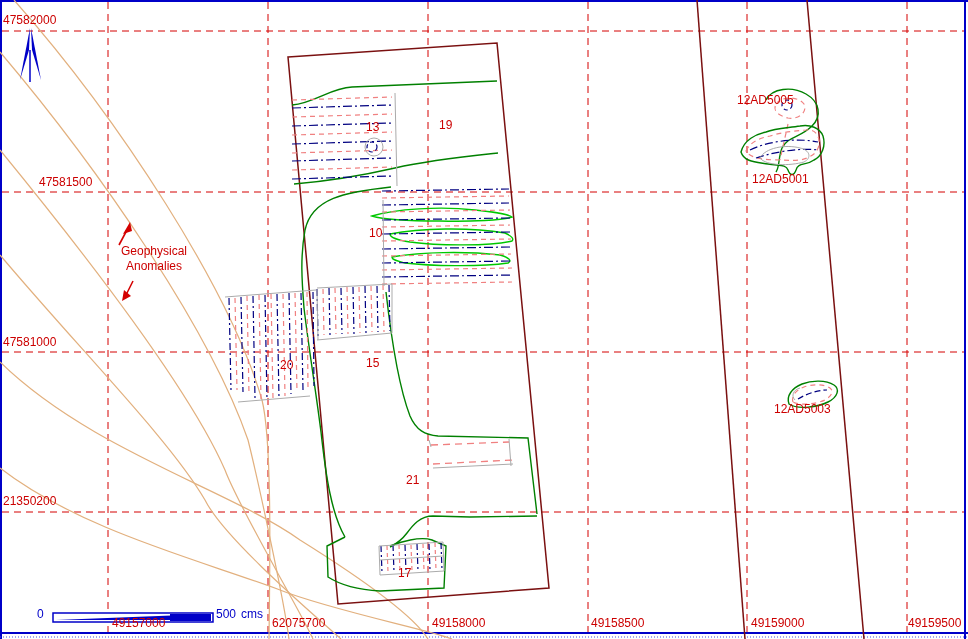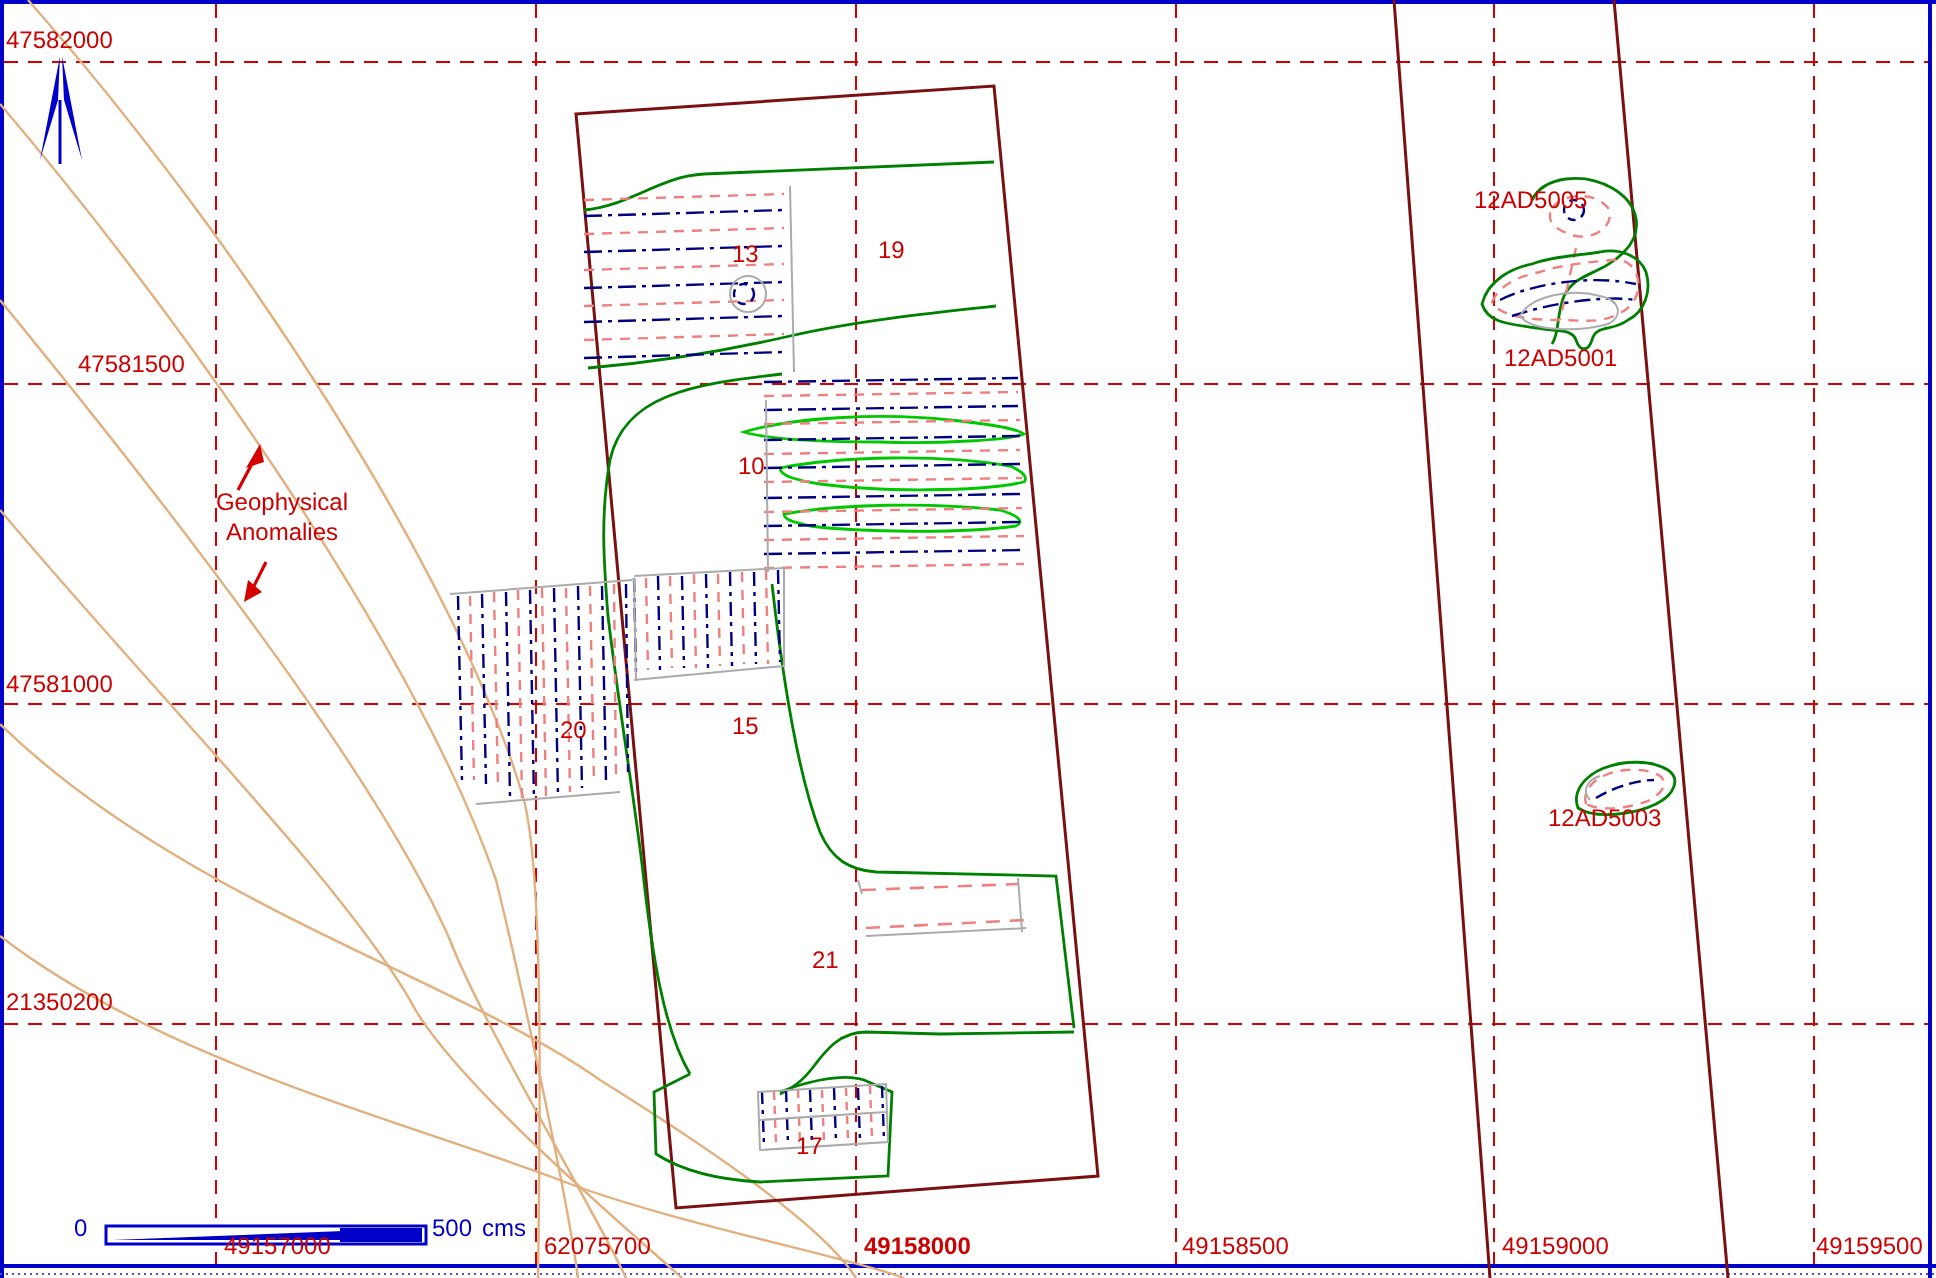--- a/index.html
+++ b/index.html
@@ -157,36 +157,36 @@
     </g>
   </svg>
 
   <div class="lbl" style="left:3px;top:14px;">47582000</div>
   <div class="lbl" style="left:3px;top:176px;margin-left:36px;">47581500</div>
   <div class="lbl" style="left:3px;top:336px;">47581000</div>
   <div class="lbl" style="left:3px;top:495px;">21350200</div>
 
   <div class="lbl" style="left:112px;top:617px;">49157000</div>
   <div class="lbl" style="left:272px;top:617px;">62075700</div>
-  <div class="lbl" style="left:432px;top:617px;font-weight:bold;">49158000</div>
+  <div class="lbl" style="left:432px;top:617px;">49158000</div>
   <div class="lbl" style="left:591px;top:617px;">49158500</div>
   <div class="lbl" style="left:751px;top:617px;">49159000</div>
   <div class="lbl" style="left:908px;top:617px;">49159500</div>
 
   <div class="lbl" style="left:366px;top:121px;">13</div>
   <div class="lbl" style="left:439px;top:119px;">19</div>
   <div class="lbl" style="left:369px;top:227px;">10</div>
   <div class="lbl" style="left:280px;top:359px;">20</div>
   <div class="lbl" style="left:366px;top:357px;">15</div>
   <div class="lbl" style="left:406px;top:474px;">21</div>
   <div class="lbl" style="left:398px;top:567px;">17</div>
 
   <div class="lbl" style="left:737px;top:66px;margin-top:28px;">12AD5005</div>
   <div class="lbl" style="left:752px;top:173px;">12AD5001</div>
   <div class="lbl" style="left:774px;top:403px;">12AD5003</div>
 
-  <div class="annot" style="left:99px;top:244px;">Geophysical Anomalies</div>
+  <div class="annot" style="left:112px;top:244px;">Geophysical Anomalies</div>
 
   <div class="blue-lbl" style="left:37px;top:608px;">0</div>
   <div class="blue-lbl" style="left:216px;top:608px;">500</div>
   <div class="blue-lbl" style="left:241px;top:608px;">cms</div>
 
 </div>
 
 </body></html>

